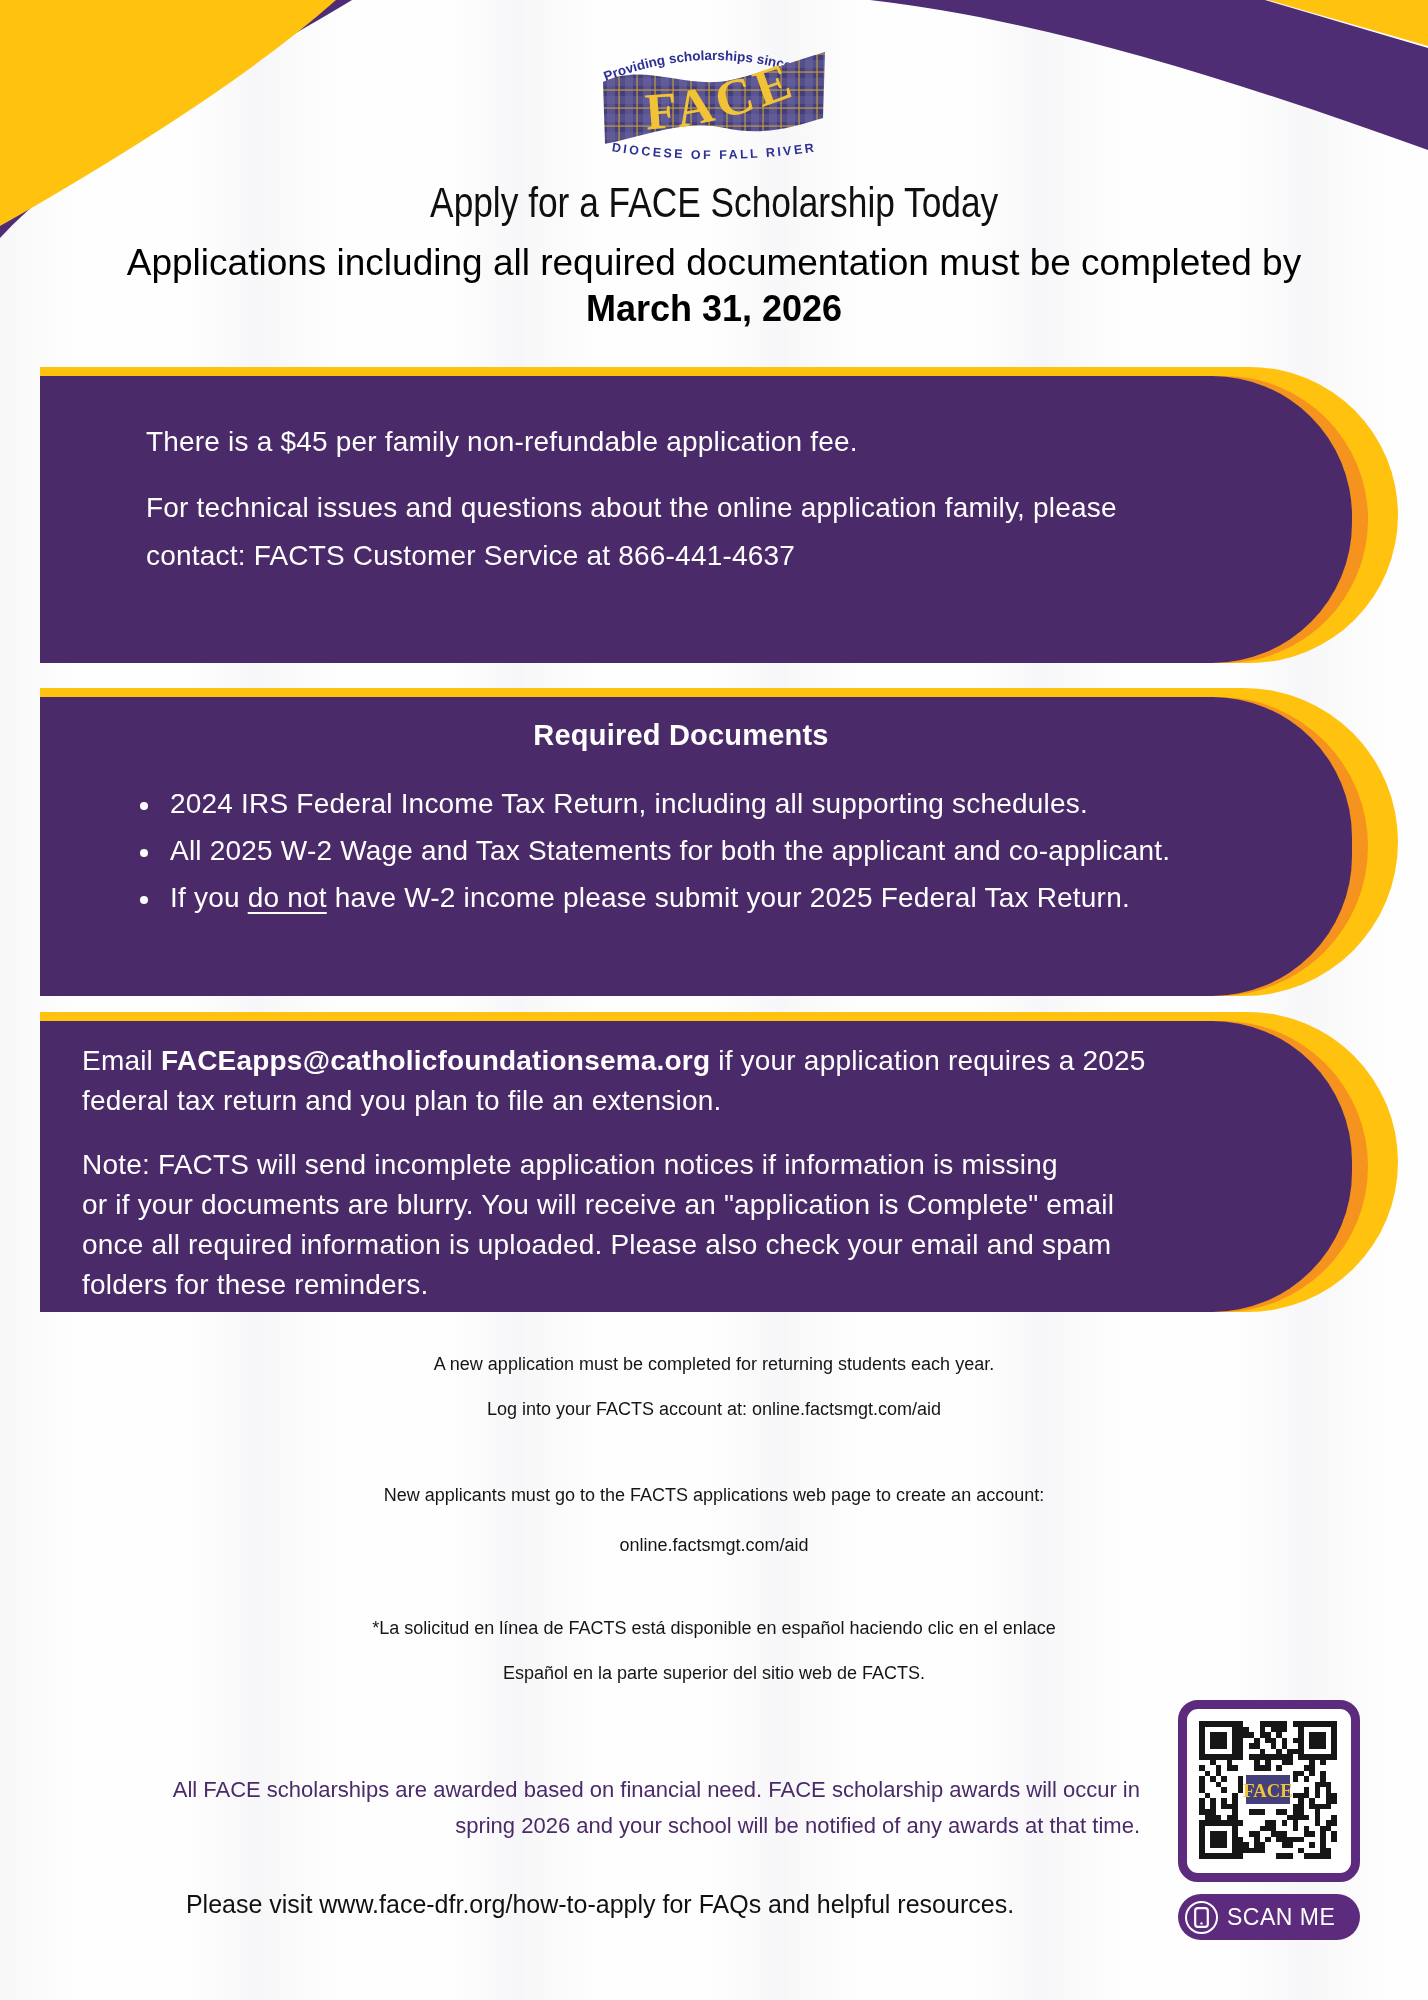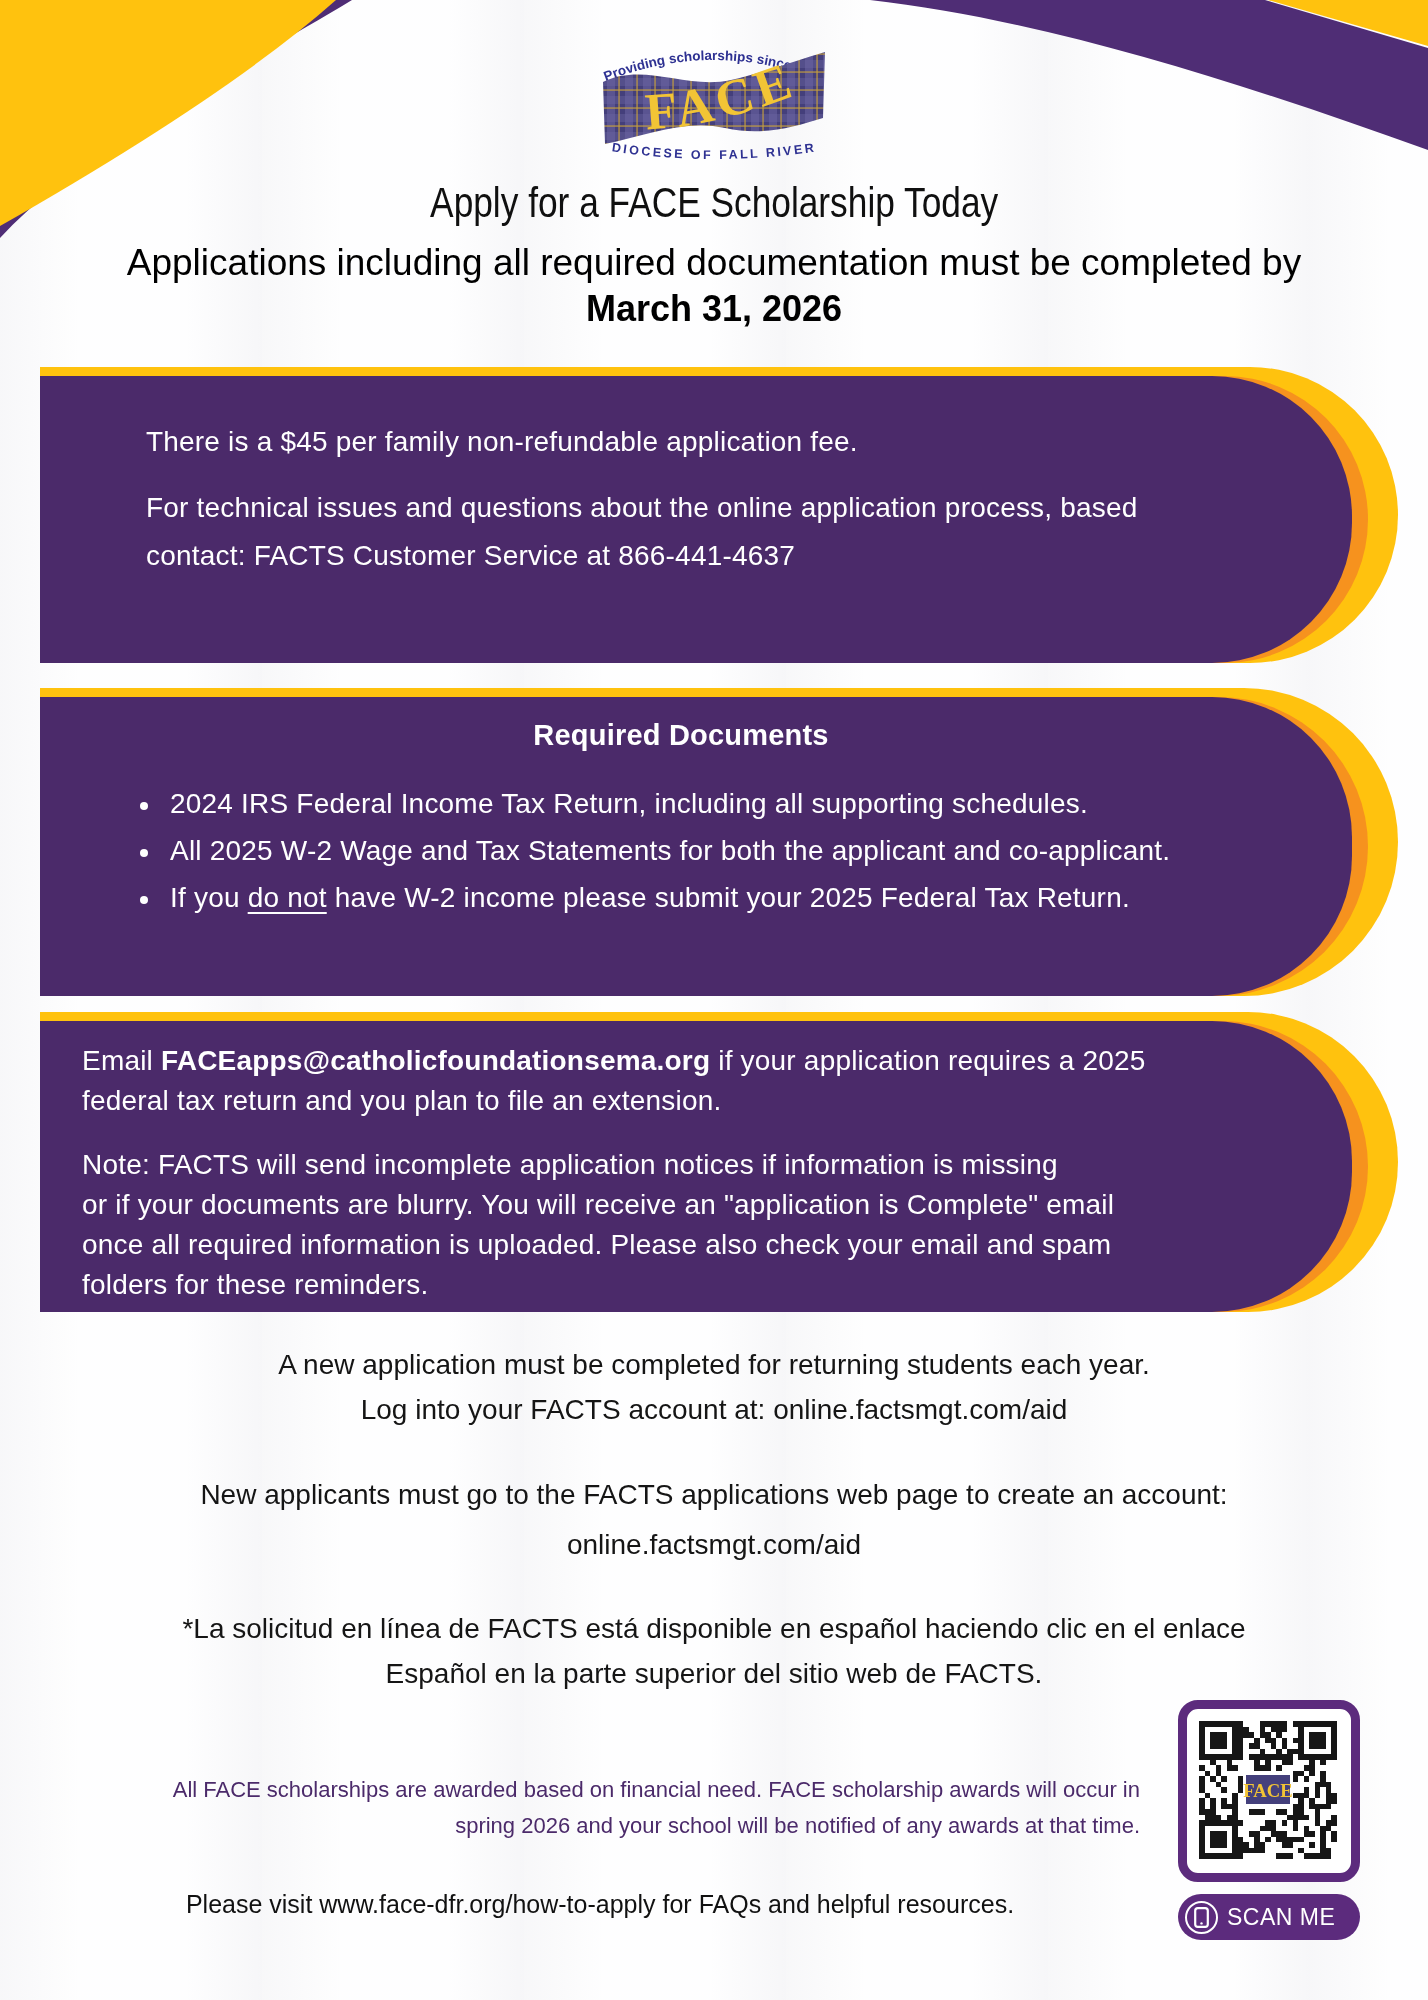--- a/index.html
+++ b/index.html
@@ -52,21 +52,21 @@
   .box-docs .docs-title{text-align:center;font-weight:bold;font-size:29px;margin:0 0 28px 0;}
   .box-docs ul{list-style:none;margin:0;padding:0 0 0 100px;}
   .box-docs li{line-height:47px;white-space:nowrap;}
   .box-docs .dot{display:inline-block;width:8px;height:8px;border-radius:50%;
     background:#fff;vertical-align:middle;margin-right:22px;}
   .box-docs .u{text-decoration:underline;text-underline-offset:5px;}
   .box-email .co-purple{padding:20px 30px 0 42px;font-size:28px;letter-spacing:.2px;line-height:40px;}
   .box-email .p1{margin:0 0 24px 0;}
   .box-email .bold{font-weight:bold;}
   .center-text{position:absolute;left:0;width:1428px;text-align:center;color:#151515;}
-  .t28{font-size:28px;}
+  .t28{font-size:18px;}
   .returning-note{top:1342px;line-height:45px;}
   .applicant-note{top:1470px;line-height:50px;}
   .spanish-note{top:1606px;line-height:45px;}
   .awards-note{top:1772px;width:1140px;font-size:22px;line-height:36px;color:var(--purple);text-align:right;}
   .footer-note{top:1890px;width:1200px;font-size:25px;color:#111;}
   
   .qr-block{position:absolute;left:1178px;top:1700px;width:182px;}
   .qr-frame{
     box-sizing:border-box;width:182px;height:182px;background:#fff;
     border:9px solid var(--qr-purple);border-radius:20px;padding:7px;
@@ -128,21 +128,21 @@
   <div class="deadline">
     <div>Applications including all required documentation must be completed by</div>
     <div class="date">March 31, 2026</div>
   </div>
 
   <div class="callout box-fee" style="top:367px;height:296px;">
     <div class="co-orange">
       <div class="co-purple">
         <div class="line p1">There is a $45 per family non-refundable application fee.</div>
         <div class="p2">
-          <div class="line">For technical issues and questions about the online application process, based</div>
+          <div class="line">For technical issues and questions about the online application family, please</div>
           <div class="line">contact: FACTS Customer Service at 866-441-4637</div>
         </div>
       </div>
     </div>
   </div>
 
   <div class="callout box-docs" style="top:688px;height:308px;">
     <div class="co-orange">
       <div class="co-purple">
         <div class="docs-title">Required Documents</div>

